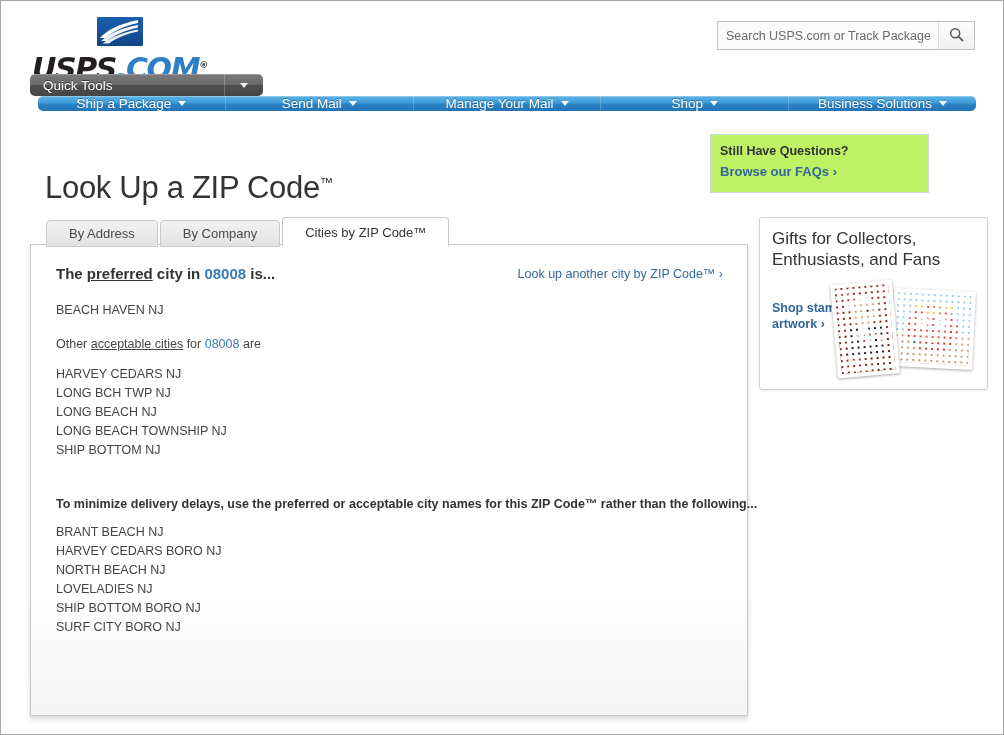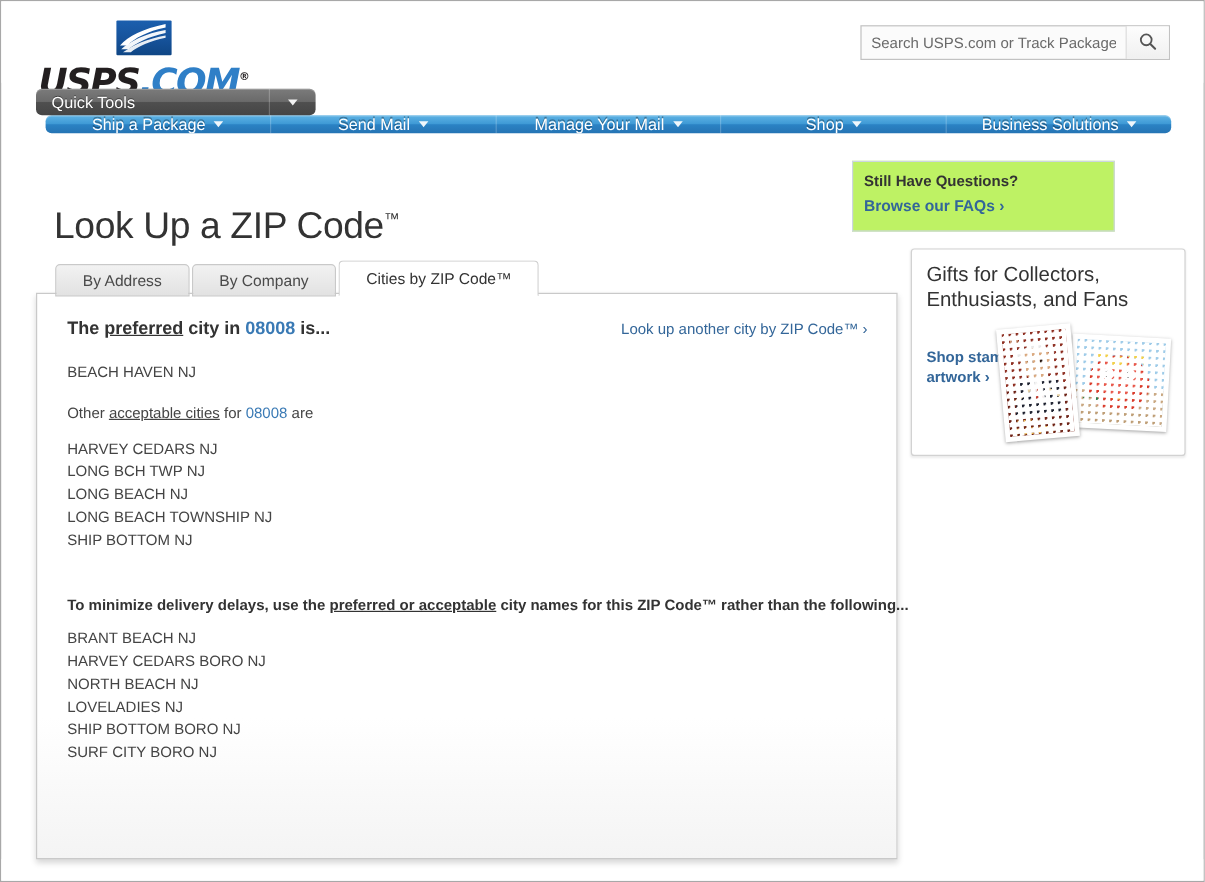--- a/index.html
+++ b/index.html
@@ -204,26 +204,26 @@
     font-size: 12.5px; color: #444444;
     line-height: 19px;
     margin: 0; padding: 0; list-style: none;
   }
   .list-acceptable { top: 120px; }
   .minimize-note {
     position: absolute; left: 25px; top: 252px;
     font-size: 12.5px; color: #333333; font-weight: bold;
     white-space: nowrap;
   }
-  .minimize-note .ul { text-decoration: underline; }
+  .minimize-note .ul { }
   .list-notrec { top: 278px; }
 
   
   .promo {
-    position: absolute; left: 758px; top: 206px;
+    position: absolute; left: 758px; top: 216px;
     width: 229px; height: 173px;
     background: #ffffff;
     border: 1px solid #d2d2d2;
     border-radius: 3px;
     box-shadow: 0 1px 2px rgba(0,0,0,.08);
     overflow: hidden;
     padding-left: 20px;
   }
   .promo-title {
     position: absolute; left: 12px; top: 10px;

